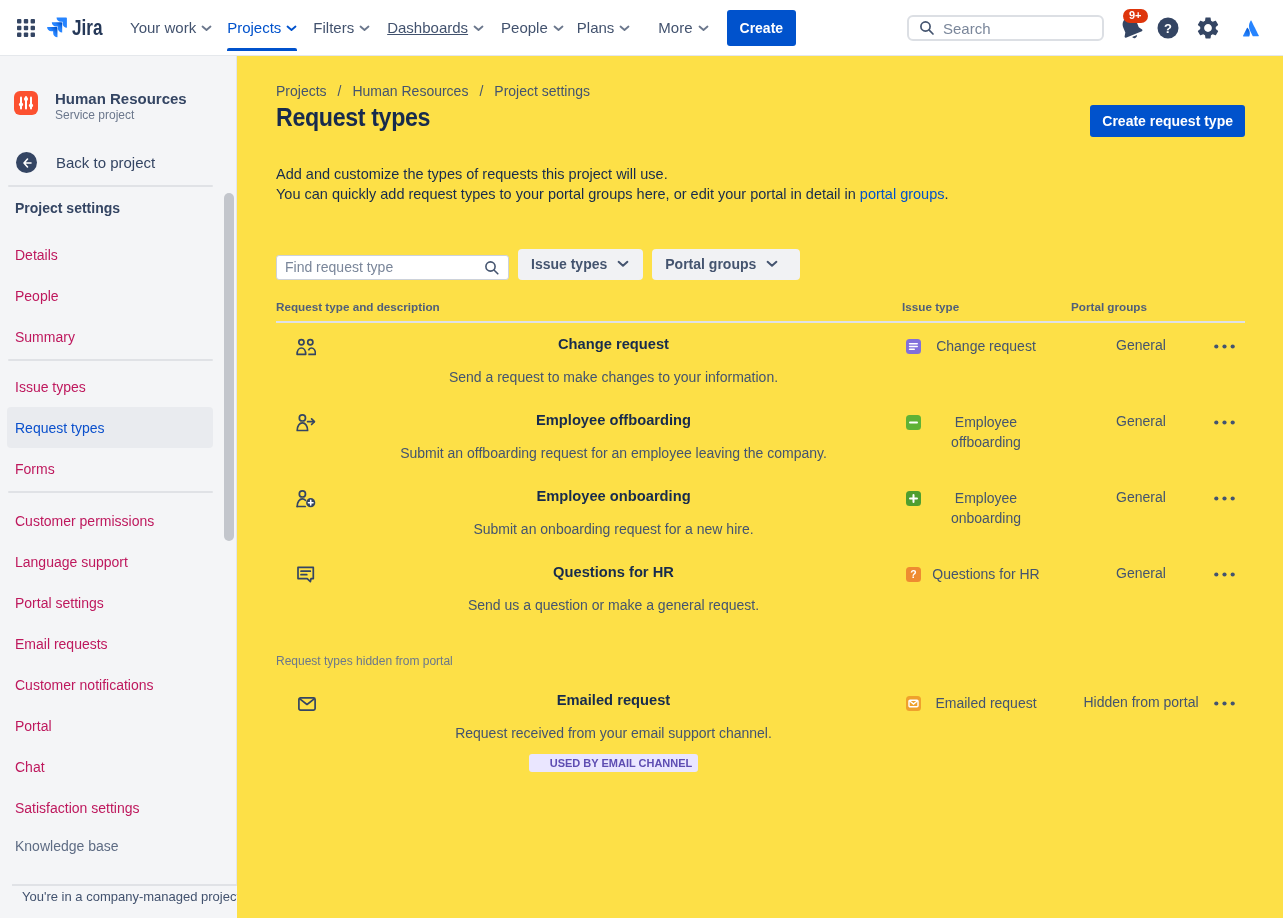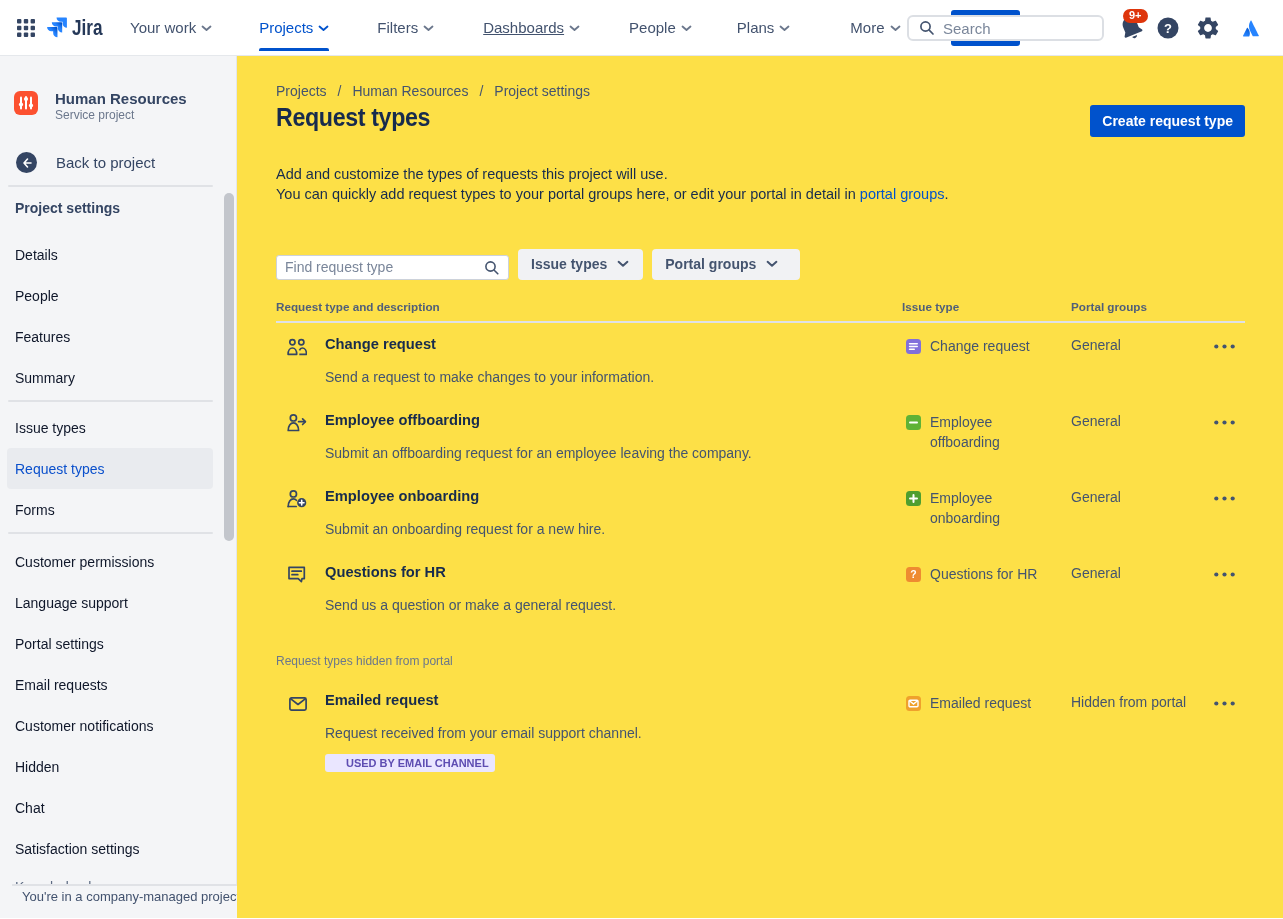--- a/index.html
+++ b/index.html
@@ -5,21 +5,21 @@
 <style>
 * { margin:0; padding:0; box-sizing:border-box; }
 html,body { width:1283px; height:919px; overflow:hidden; font-family:"Liberation Sans", sans-serif; background:#fff; color:#172B4D; }
 
 
 .topnav { height:56px; background:#fff; border-bottom:1px solid #E5E8EC; display:flex; align-items:center; position:relative; z-index:5; }
 .grid-ic { width:18px; height:18px; margin-left:17px; }
 .logo { display:flex; align-items:center; margin-left:12px; }
 .logo svg { display:block; }
 .logo-text { font-size:22px; font-weight:bold; color:#253858; margin-left:5px; display:inline-block; width:30px; transform:scaleX(0.78); transform-origin:0 50%; }
-.nav-items { display:flex; align-items:center; height:56px;gap:32px; }
+.nav-items { display:flex; align-items:center; height:56px; }
 .nav-item { display:flex; align-items:center; font-size:15px; color:#42526E; height:56px; position:relative; }
 .nav-item .chev { margin-left:5px; margin-top:2px; }
 .nav-item.active { color:#0052CC; }
 .nav-item.active:after { content:""; position:absolute; left:0; right:0; bottom:5px; height:3px; background:#0052CC; border-radius:2px 2px 0 0; }
 .create-btn { background:#0052CC; color:#fff; font-size:14px; font-weight:bold; height:36px; padding:0 13px; border-radius:3px; display:flex; align-items:center; margin-left:18px; }
 .nav-right { position:absolute; right:0; top:0; height:56px; display:flex; align-items:center; }
 .searchbox { width:197px; height:26px; border:2px solid #DCDFE4; border-radius:6px; display:flex; align-items:center; color:#7A869A; font-size:15px; background:#fff; }
 .searchbox svg { margin:0 8px 0 10px; }
 .icbtn { position:relative; }
 
@@ -32,21 +32,21 @@
 .proj { display:flex; margin:35px 0 0 14px; }
 .proj-ic { width:24px; height:24px; border-radius:6px; background:#FC5130; flex:none; }
 .proj-txt { margin-left:17px; }
 .proj-name { font-size:15px; font-weight:bold; color:#344563; line-height:17px; margin-top:-1px; }
 .proj-sub { font-size:12px; color:#6B778C; margin-top:1px; }
 .backrow { display:flex; align-items:center; margin:30px 0 0 16px; }
 .back-circ { width:21px; height:21px; border-radius:50%; background:#344563; display:flex; align-items:center; justify-content:center; flex:none; }
 .backrow span { font-size:15px; color:#344563; margin-left:19px; }
 .sdiv { height:2px; background:#E0E2E6; border-radius:1px; margin:0 23px 0 8px; }
 .snav-head { font-size:14px; font-weight:bold; color:#344563; padding:13px 0 0 15px; height:47px; }
-.snav-item { height:41px; display:flex; align-items:center; font-size:14px; color:#0f172a; padding-left:8px; margin:0 23px 0 7px; border-radius:4px; }
+.snav-item { height:41px; display:flex; align-items:center; font-size:14px; color:#be185d; padding-left:8px; margin:0 23px 0 7px; border-radius:4px; }
 .snav-item.sel { background:#E9EBEF; color:#0B50CC; padding-left:8px; margin-left:7px; }
 .thumb { position:absolute; width:10px; border-radius:5px; background:#C3C6CC; left:224px; top:137px; height:348px; }
 .sb-foot { position:absolute; bottom:0; left:12px; width:236px; height:34px; border-top:2px solid #E0E2E6; background:#F4F5F7; font-size:13px; color:#42526E; display:flex; align-items:center; padding-left:10px; padding-bottom:12px; white-space:nowrap; }
 
 
 .crumbs { padding-top:27px; font-size:14px; color:#44546F; line-height:16px; }
 .crumbs .sep { margin:0 11px; }
 .titlerow { display:flex; align-items:center; justify-content:space-between; margin-top:2px; height:32px; }
 h1 { font-size:25px; font-weight:bold; color:#172B4D; letter-spacing:-0.4px; transform:scaleX(0.93); transform-origin:0 50%; }
 .cta { background:#0052CC; color:#fff; font-size:14px; font-weight:bold; height:32px; border-radius:3px; padding:0 12px; display:flex; align-items:center; align-self:flex-start; margin-top:4px; }
@@ -55,21 +55,21 @@
 .filters { margin-top:44.5px; height:31px; display:flex; align-items:flex-end; }
 .findbox { width:233px; height:25px; border:1.5px solid #CDD2DA; border-radius:3px; display:flex; align-items:center; background:#fff; position:relative; }
 .findbox span { font-size:14px; color:#7A869A; margin-left:8px; }
 .findbox svg { position:absolute; right:8px; top:4px; }
 .drop { height:31px; background:#F1F2F4; border-radius:4px; display:flex; align-items:center; font-size:14px; font-weight:bold; color:#44546F; padding:0 12px 0 13px; margin-left:9px; align-self:flex-start; }
 .drop svg { margin-left:8px; }
 
 
 .tgrid { display:grid; grid-template-columns:49px 577px 169px 140px 1fr; }
 .thead { margin-top:22px; font-size:11.7px; line-height:10px; font-weight:bold; color:#505F79; padding-bottom:9px; border-bottom:2px solid #DFE1E6; }
-.row { padding-top:13px; height:76px; }
+.row { padding-top:13px; height:76px;text-align:center; }
 .row-ic { padding-left:11px; padding-top:0px; }
 .rt-name { font-size:14.7px; font-weight:bold; color:#172B4D; line-height:16px; margin-top:0px; }
 .rt-desc { font-size:14px; color:#44546F; line-height:20px; margin-top:15px; }
 .itype { display:flex; padding-left:4px; }
 .itype-ic { width:15px; height:15px; border-radius:3.5px; flex:none; margin-top:3.5px; }
 .itype span { font-size:14px; color:#44546F; line-height:20px; margin-left:9px; width:112px; margin-top:0.5px; }
 .pgroup { font-size:14px; color:#44546F; padding-top:1.5px; }
 .dots { text-align:right; padding-right:10px; padding-top:8.5px; } .dots svg { display:block; margin-left:auto; }
 .hid-label { margin-top:27px; font-size:12px; color:#6B778C; }
 .hid-row { margin-top:11.5px; }
@@ -202,33 +202,32 @@
           <svg width="12" height="12" viewBox="0 0 12 12">
             <path d="M6.5 2 3 6l3.5 4M3.2 6H10" fill="none" stroke="#fff" stroke-width="1.6" stroke-linecap="round" stroke-linejoin="round"></path>
           </svg>
         </div>
       <span>Back to project</span>
     </div>
     <div class="sdiv" style="margin-top:12px;"></div>
     <div class="snav-head">Project settings</div>
     <div class="snav-item">Details</div>
     <div class="snav-item">People</div>
-    <div class="snav-item">Features</div>
     <div class="snav-item">Summary</div>
     <div class="sdiv" style="margin:1.5px 23px 5.5px 8px;"></div>
     <div class="snav-item">Issue types</div>
     <div class="snav-item sel">Request types</div>
     <div class="snav-item">Forms</div>
     <div class="sdiv" style="margin:2px 23px 7px 8px;"></div>
     <div class="snav-item">Customer permissions</div>
     <div class="snav-item">Language support</div>
     <div class="snav-item">Portal settings</div>
     <div class="snav-item">Email requests</div>
     <div class="snav-item">Customer notifications</div>
-    <div class="snav-item">Hidden</div>
+    <div class="snav-item">Portal</div>
     <div class="snav-item">Chat</div>
     <div class="snav-item">Satisfaction settings</div>
     <div class="snav-item" style="margin-top:-3px; color:#5E6C84;">Knowledge base</div>
     <div class="thumb"></div>
     <div class="sb-foot">You're in a company-managed project</div>
   </aside>
 
   <main class="main">
     <div class="crumbs">Projects<span class="sep">/</span>Human Resources<span class="sep">/</span>Project settings</div>
     <div class="titlerow">

